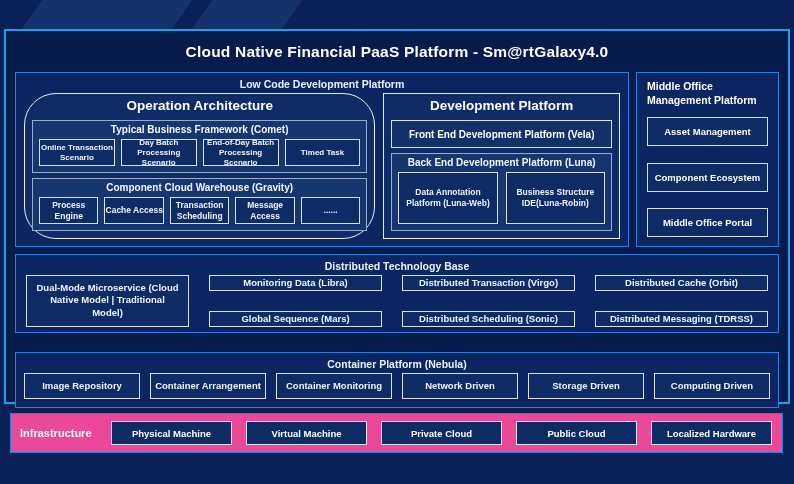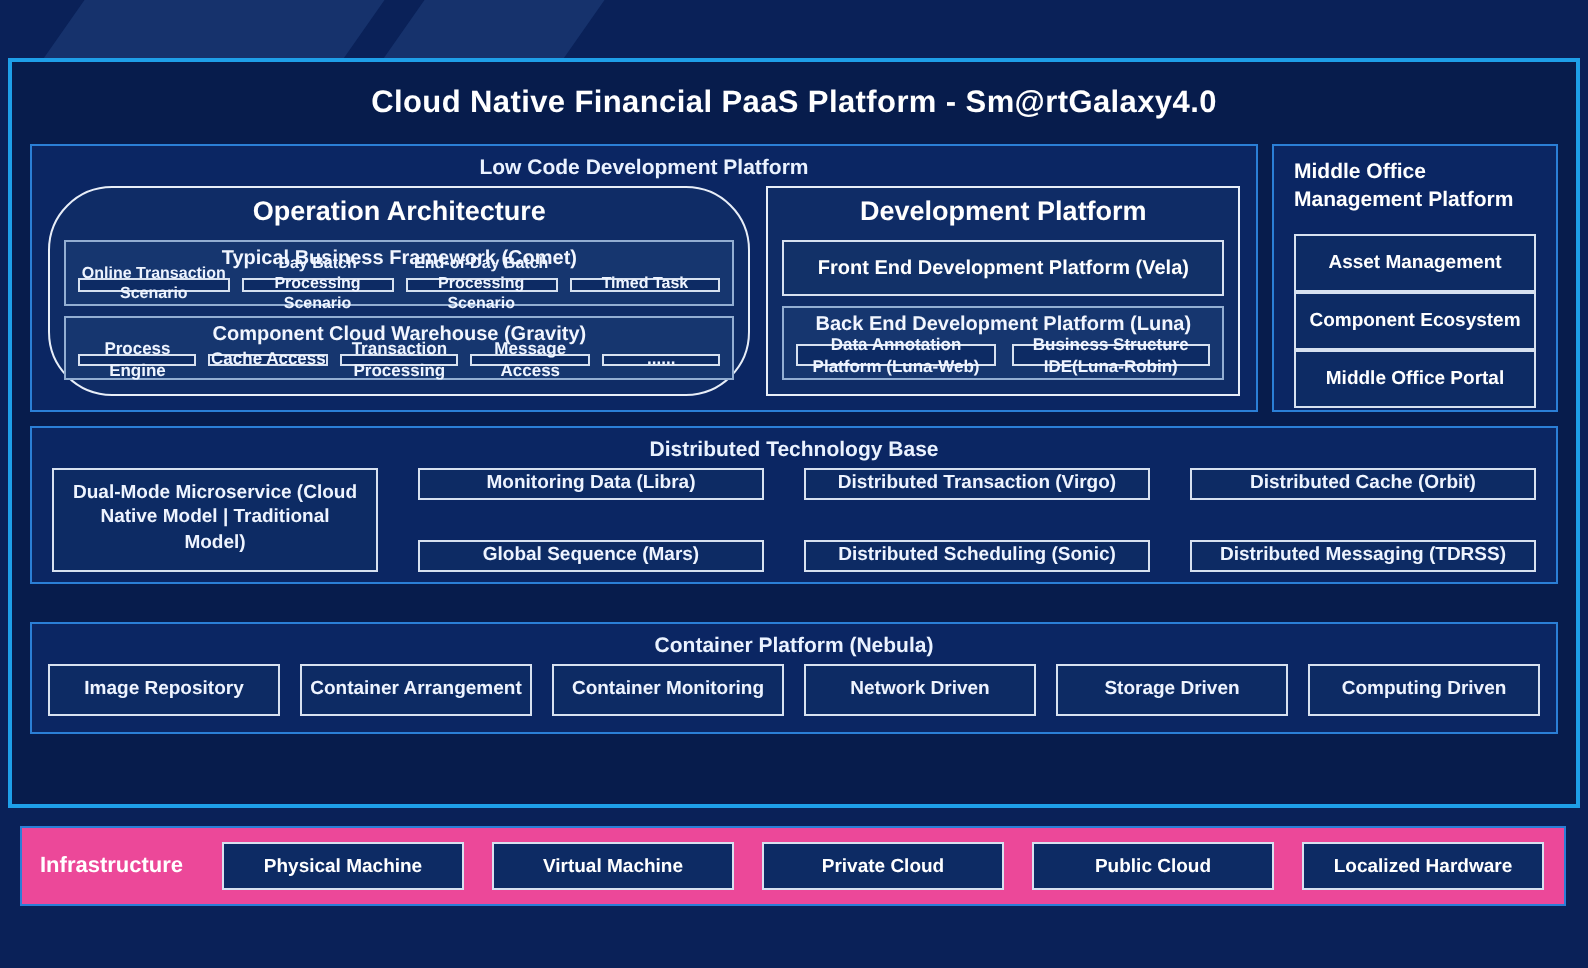--- a/index.html
+++ b/index.html
@@ -14,21 +14,21 @@
   .streak3 { left:60px; top:40px; width:130px; height:30px; background:rgba(90,140,220,0.10); }
 
   .main {
     position:absolute; left:4px; top:29px; width:786px; height:375px;
     border:2px solid #1e9fe8; background:#071c4c; padding:0 9px 8px 9px;
   }
   .page-title {
     height:41px; display:flex; align-items:center; justify-content:center;
     font-size:15.5px; font-weight:bold; letter-spacing:0.2px;
   }
-  .row1 { display:flex; gap:7px; height:134px; }
+  .row1 { display:flex; gap:7px; height:175px; }
 
   .section {
     border:1px solid #2b7fd6; background:#0b2663; padding:3px 8px 7px;
     display:flex; flex-direction:column;
   }
   .section-header {
     text-align:center; font-size:10.5px; font-weight:bold; color:#eaf2ff;
     padding:2px 0 3px;
   }
 
@@ -127,21 +127,21 @@
               <div class="item">End-of-Day Batch Processing Scenario</div>
               <div class="item">Timed Task</div>
             </div>
           </div>
 
           <div class="sub-box">
             <div class="sub-title">Component Cloud Warehouse (Gravity)</div>
             <div class="items-row">
               <div class="item ccw-item">Process Engine</div>
               <div class="item ccw-item">Cache Access</div>
-              <div class="item ccw-item">Transaction Processing</div>
+              <div class="item ccw-item">Transaction Scheduling</div>
               <div class="item ccw-item">Message Access</div>
               <div class="item ccw-item">......</div>
             </div>
           </div>
         </div>
 
         <div class="white-box dp-box">
           <div class="box-title">Development Platform</div>
           <div class="fe-box">Front End Development Platform (Vela)</div>
           <div class="sub-box">

